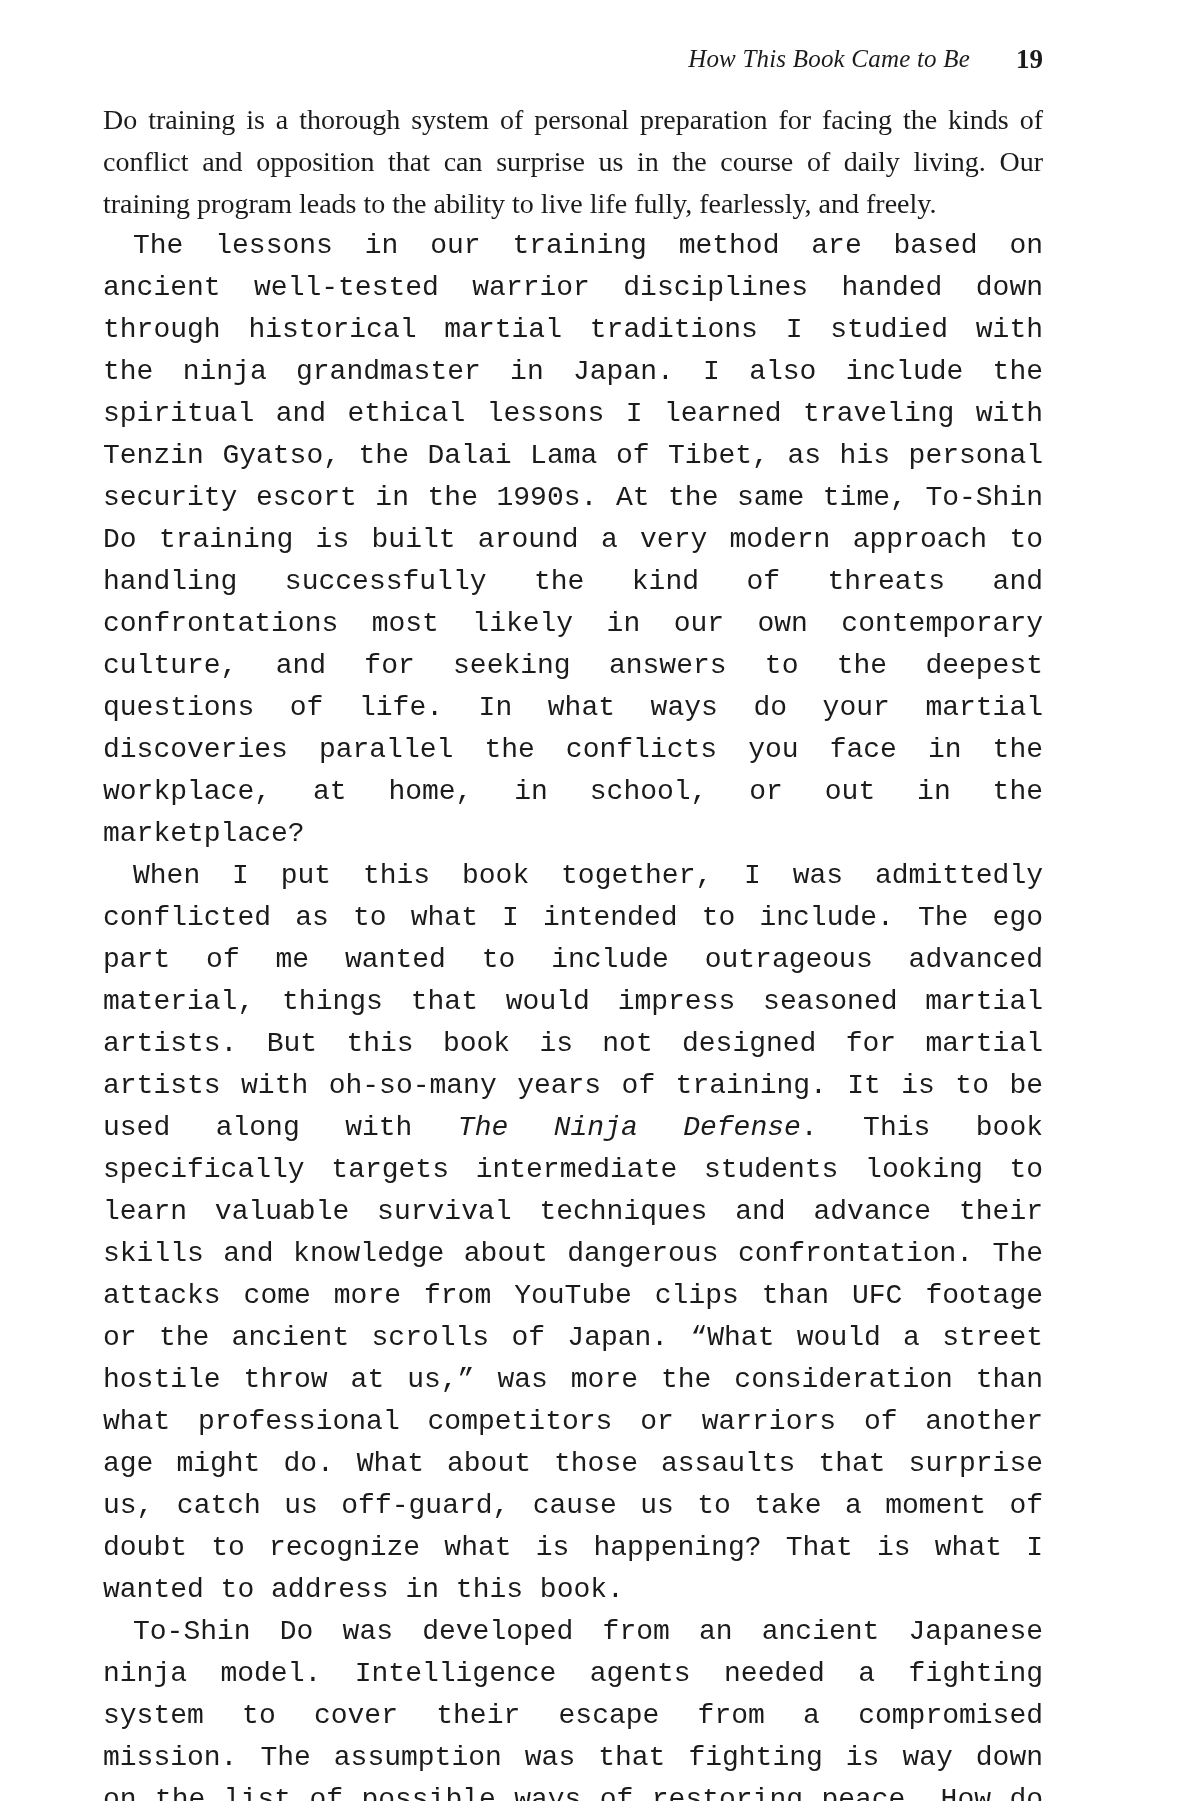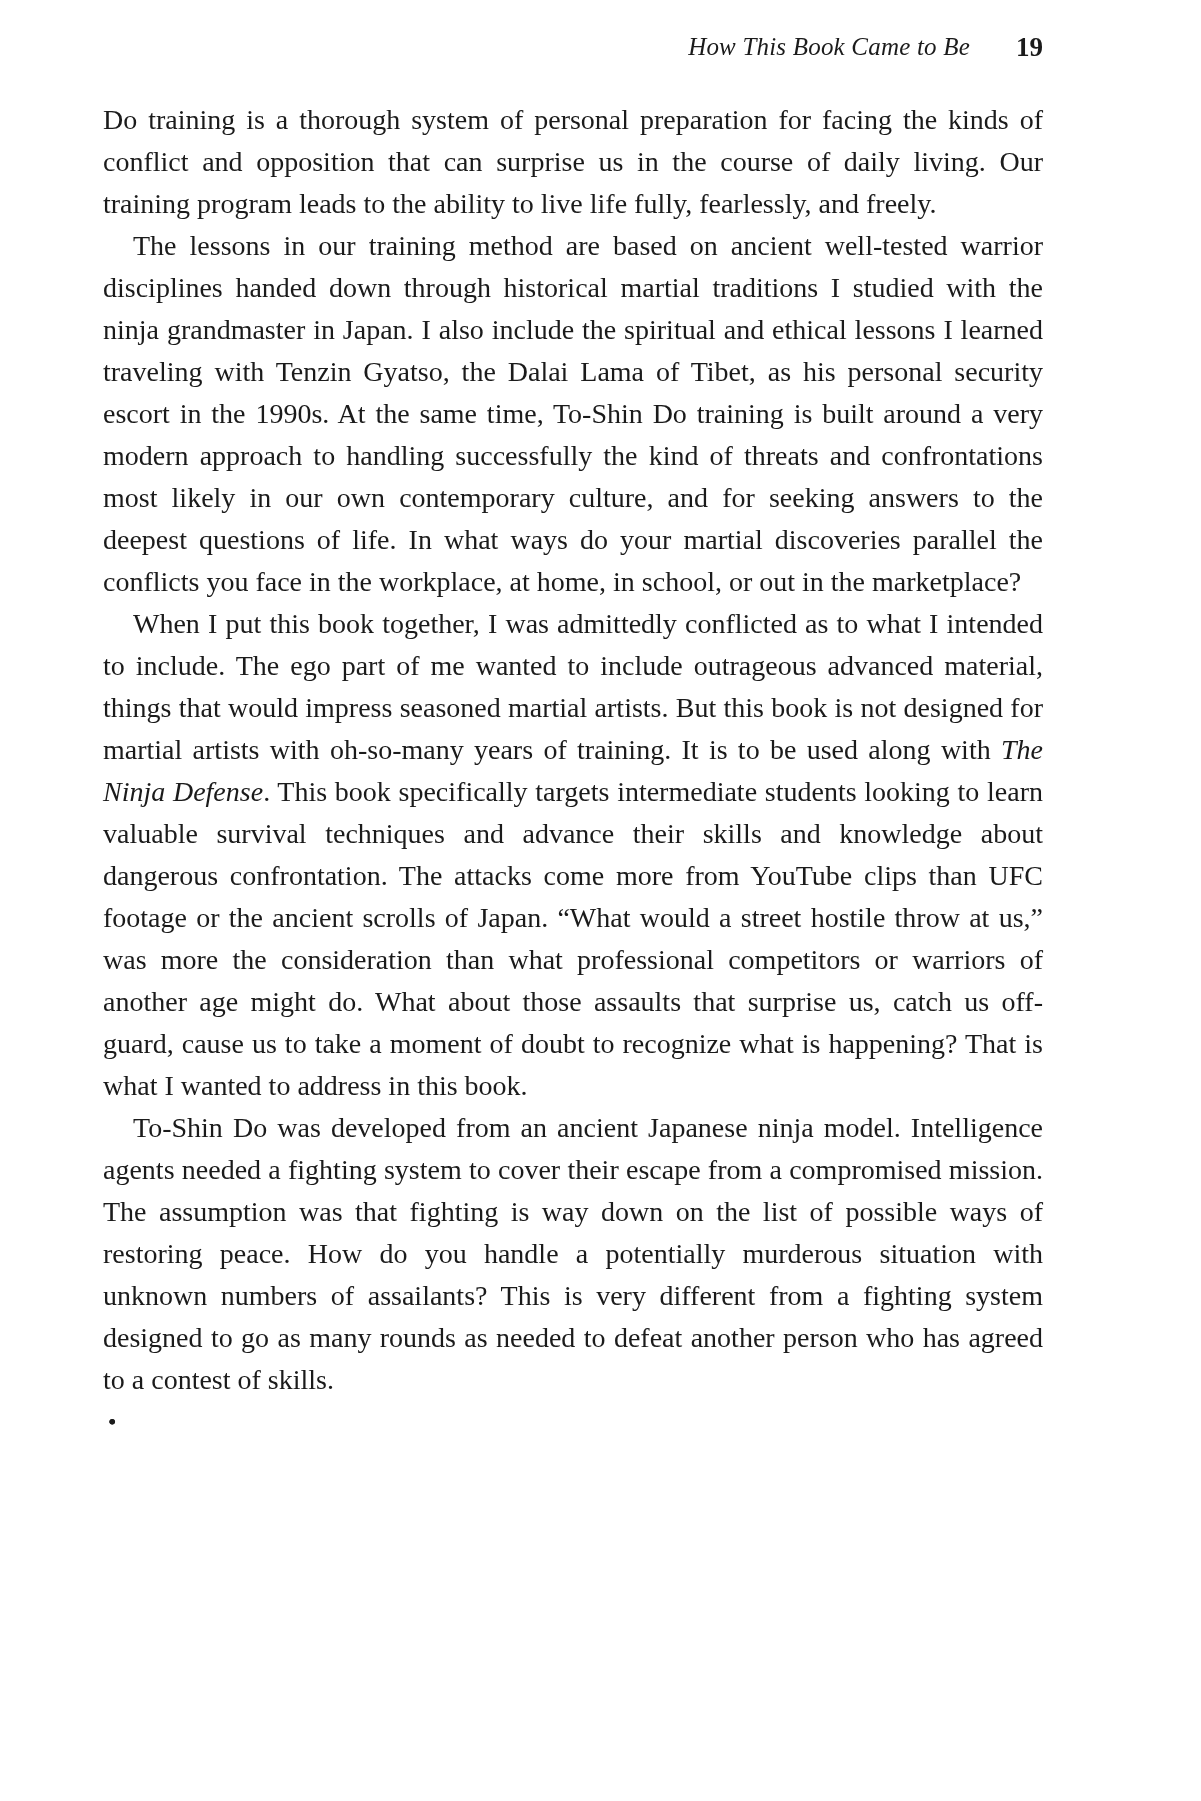--- a/index.html
+++ b/index.html
@@ -8,21 +8,21 @@
     width: 1201px;
     height: 1801px;
     background: #ffffff;
     font-family: "Liberation Serif", serif;
     color: #1b1b1b;
     overflow: hidden;
     margin: 0 auto;
   }
   .running-header {
     position: absolute;
-    top: 32px;
+    top: 44px;
     left: 103px;
     width: 940px;
     display: flex;
     justify-content: flex-end;
     align-items: center;
     gap: 46px;
   }
   .running-head-title {
     font-style: italic;
     font-size: 25px;
@@ -37,21 +37,21 @@
   .body-text {
     position: absolute;
     top: 99px;
     left: 103px;
     width: 940px;
     font-size: 28px;
     line-height: 42px;
     text-align: justify;
   }
   .body-text p { margin: 0; }
-  .body-text p.indent { text-indent: 30px; }
+  .body-text p.indent { text-indent: 30px; font-family: Liberation Mono, monospace; }
   .italic-title { font-style: italic; }
   ul.bullet-list {
     margin: 0;
     padding: 0;
     list-style: none;
     text-align: left;
   }
   ul.bullet-list li {
     position: relative;
     padding-left: 25px;

